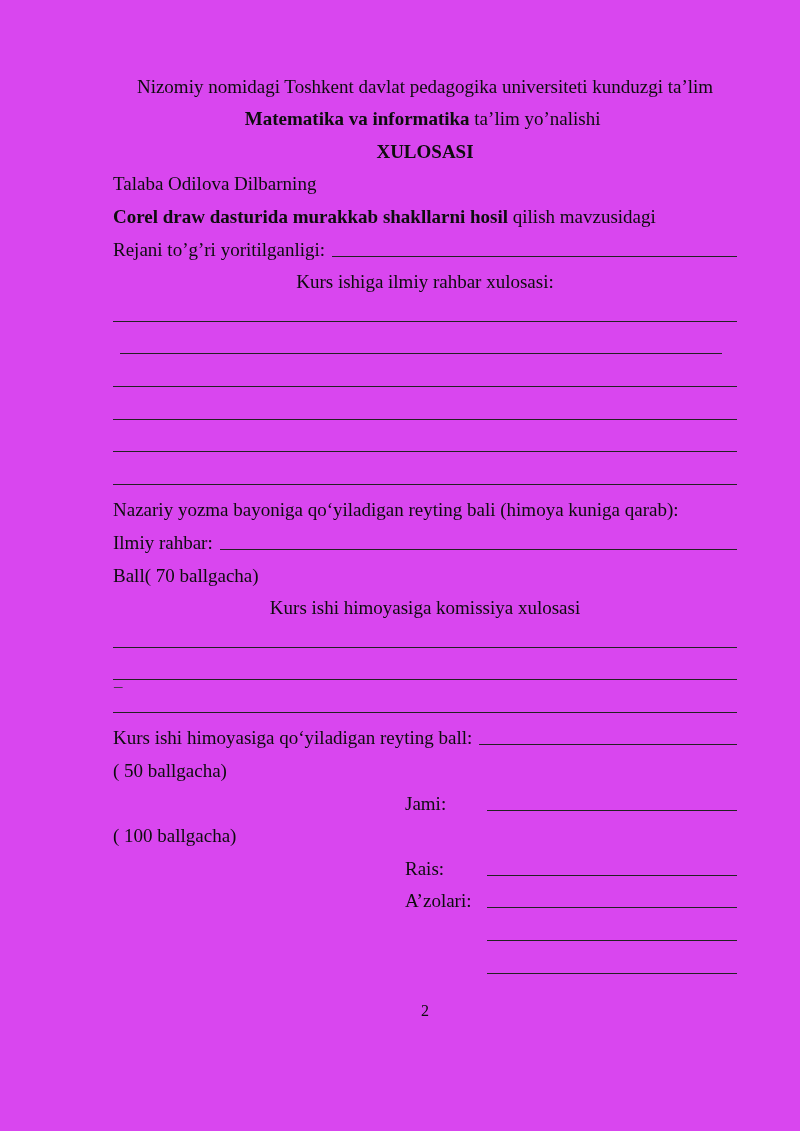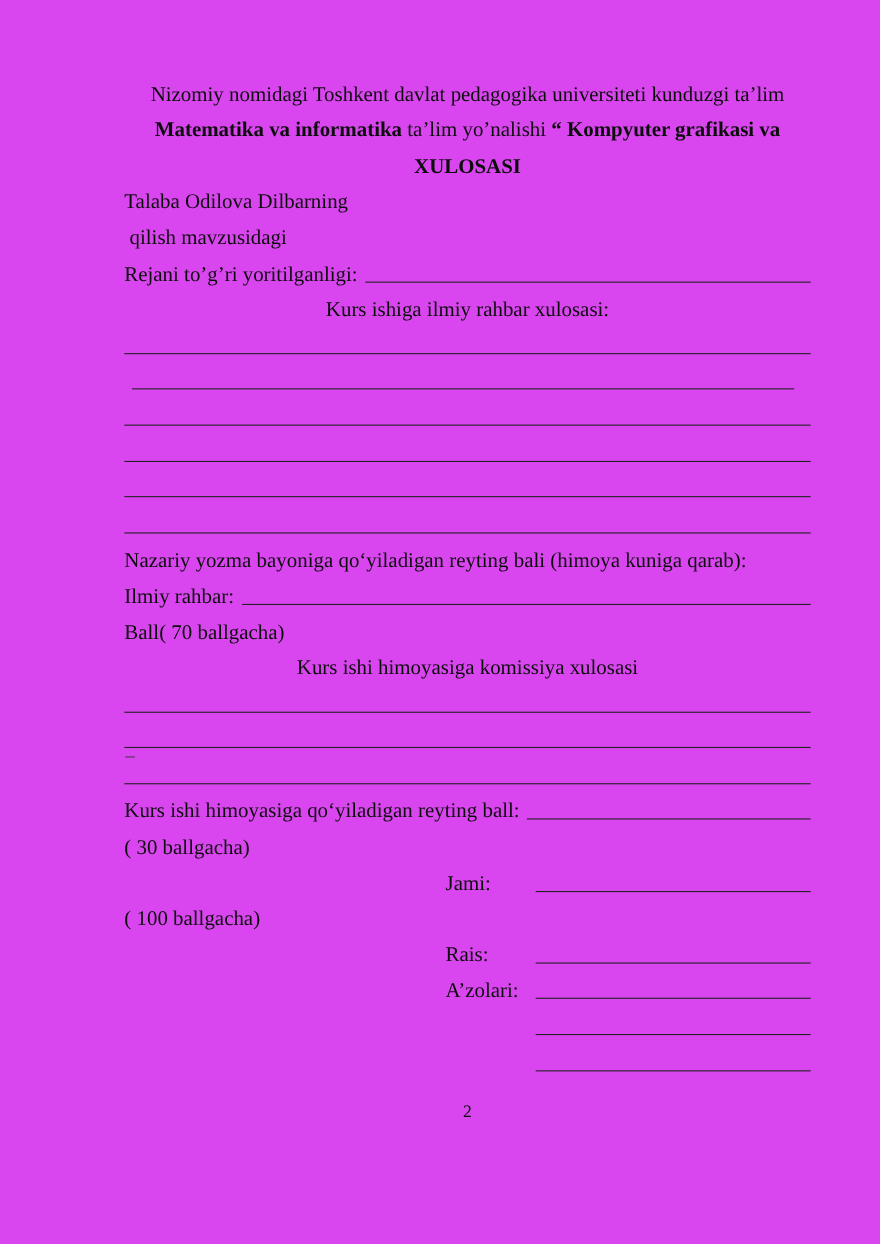--- a/index.html
+++ b/index.html
@@ -34,33 +34,33 @@
 <div class="page">
   <div class="content">
 
     <div class="row center">
       <span class="t">Nizomiy nomidagi Toshkent davlat pedagogika universiteti kunduzgi ta’lim</span>
     </div>
 
     <div class="row center">
       <span class="t b">Matematika va informatika</span>
         <span class="t"> ta’lim yo’nalishi </span>
-        <span class="t b">“ Kompyuter grafikasi va</span>
     </div>
 
 
     <div class="row center">
       <span class="t b">XULOSASI</span>
     </div>
 
     <div class="row">
       <span class="t">Talaba Odilova Dilbarning</span>
     </div>
 
     <div class="row">
+      <span class="t b">Corel draw dasturida murakkab shakllarni hosil</span>
         <span class="t"> qilish mavzusidagi</span>
     </div>
 
     <div class="row">
       <span class="t">Rejani to’g’ri yoritilganligi:</span>
       <span class="fill"></span>
     </div>
 
     <div class="row center">
       <span class="t">Kurs ishiga ilmiy rahbar xulosasi:</span>
@@ -116,21 +116,21 @@
     <div class="row rule">
         <span class="fill"></span>
       </div>
 
     <div class="row">
       <span class="t">Kurs ishi himoyasiga qoʻyiladigan reyting ball:</span>
       <span class="fill"></span>
     </div>
 
     <div class="row right">
-      <span class="t">( 30 ballgacha)</span>
+      <span class="t">( 50 ballgacha)</span>
     </div>
 
     <div class="row">
       <span class="t lbl indent">Jami:</span>
       <span class="fill"></span>
     </div>
 
     <div class="row right">
       <span class="t">( 100 ballgacha)</span>
     </div>

